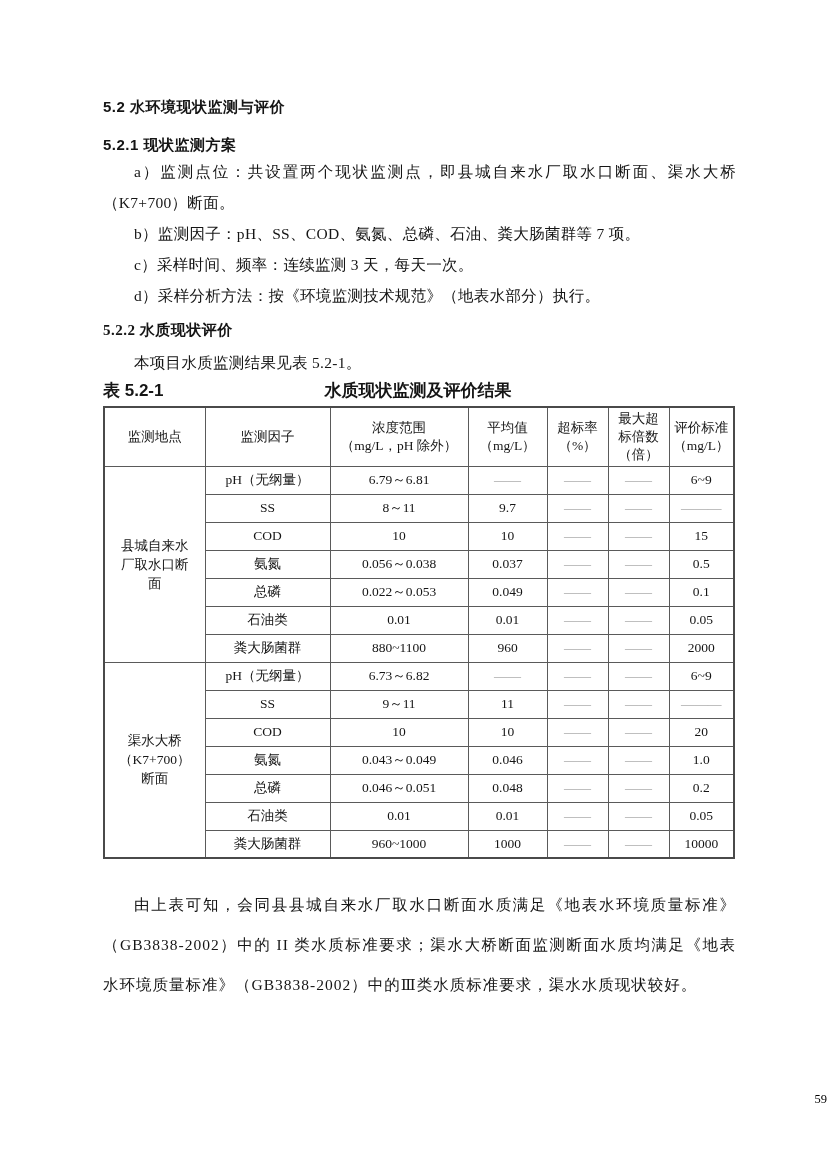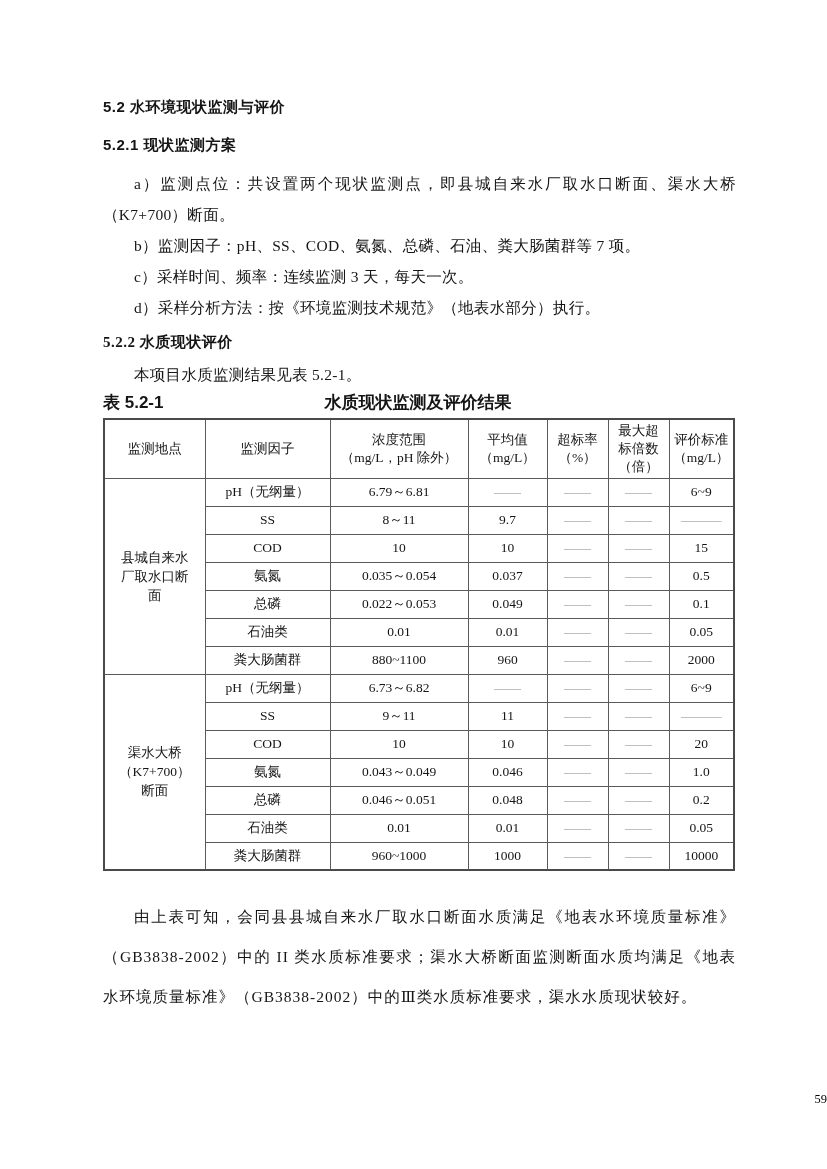--- a/index.html
+++ b/index.html
@@ -2,21 +2,21 @@
 <html><head>
 <meta charset="utf-8">
 <style>
   * { margin:0; padding:0; box-sizing:border-box; }
   html,body { background:#ffffff; }
   body { font-family:"Liberation Serif","DejaVu Serif",serif; color:#151515; }
   .page { width:827px; height:1169px; background:#ffffff; position:relative; margin:0 auto; overflow:hidden; }
   .content { position:absolute; top:96px; left:103px; width:633px; }
 
   .h-main  { font-family:"Liberation Sans","DejaVu Sans",sans-serif; font-size:15px; font-weight:bold; line-height:22px; margin-bottom:16px; letter-spacing:0.5px; }
-  .h-sub   { font-family:"Liberation Sans","DejaVu Sans",sans-serif; font-size:15px;  font-weight:bold; line-height:22px; margin-bottom:12px; letter-spacing:0.5px; }
+  .h-sub   { font-family:"Liberation Sans","DejaVu Sans",sans-serif; font-size:15px;  font-weight:bold; line-height:22px; letter-spacing:0.5px; }
   .h-sub2  { font-family:Liberation Serif, serif; font-size:15px;  font-weight:bold; line-height:22px; margin-top:8px; margin-bottom:6px; letter-spacing:0.5px; }
 
   .para { font-size:15.5px; line-height:31px; text-align:justify; text-indent:2em; letter-spacing:0.3px; }
 
   .caption { position:relative; width:630px; text-align:center; font-weight:bold; font-size:17px; line-height:22px; margin-top:2px; margin-bottom:4px; font-family:"Liberation Sans","DejaVu Sans",sans-serif; }
   .cap-label { position:absolute; left:0; top:0; font-weight:bold; }
 
   table.monitor { border-collapse:collapse; width:630px; table-layout:fixed; font-size:13.5px; border:2px solid #4a4a4a; }
   table.monitor th, table.monitor td { border:1px solid #5a5a5a; text-align:center; vertical-align:middle; padding:1px 3px; }
   table.monitor th { font-weight:normal; white-space:pre-line; height:59px; line-height:18px; }
@@ -101,21 +101,21 @@
         <tr>
           <td>COD</td>
           <td>10</td>
           <td>10</td>
           <td class="dash">——</td>
           <td class="dash">——</td>
           <td>15</td>
         </tr>
         <tr>
           <td>氨氮</td>
-          <td>0.035～0.054</td>
+          <td>0.056～0.038</td>
           <td>0.037</td>
           <td class="dash">——</td>
           <td class="dash">——</td>
           <td>0.5</td>
         </tr>
         <tr>
           <td>总磷</td>
           <td>0.022～0.053</td>
           <td>0.049</td>
           <td class="dash">——</td>

